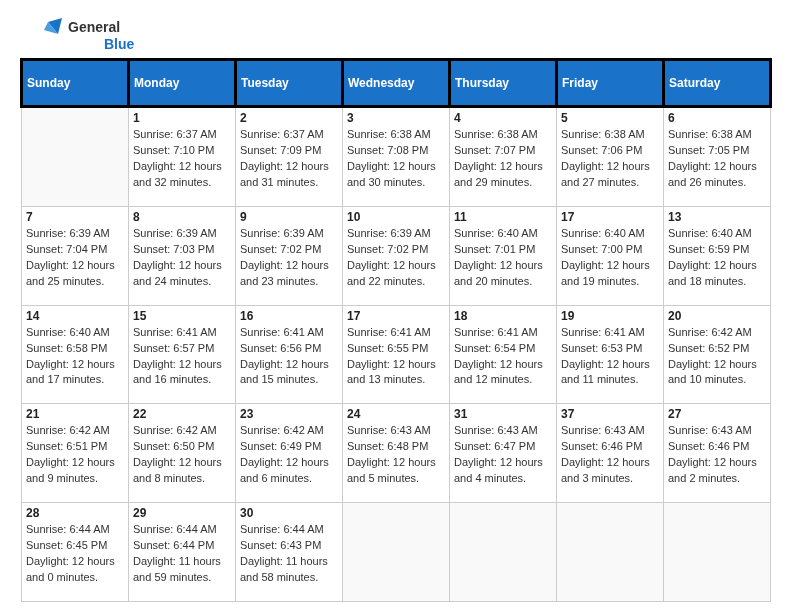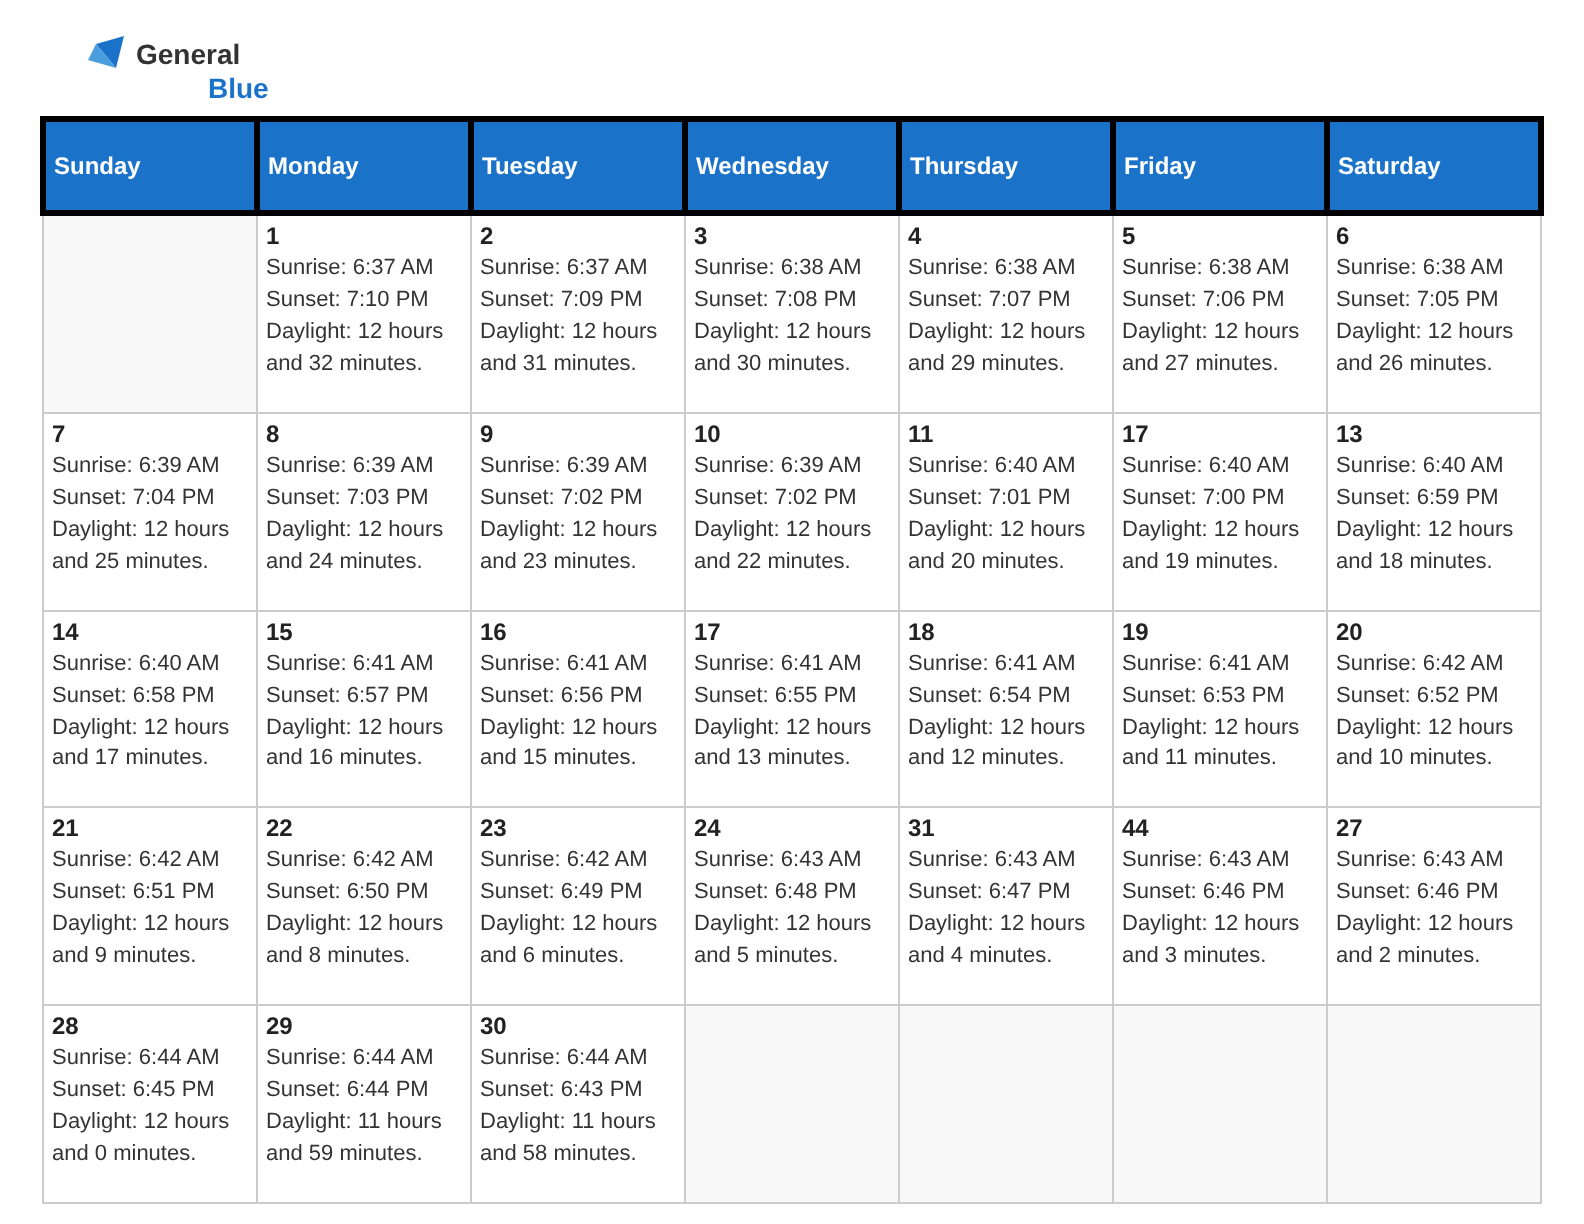--- a/index.html
+++ b/index.html
@@ -220,21 +220,21 @@
           </td>
           <td>
             <span class="day-number">24</span>
             <div class="day-info">Sunrise: 6:43 AM<br>Sunset: 6:48 PM<br>Daylight: 12 hours<br>and 5 minutes.</div>
           </td>
           <td>
             <span class="day-number">31</span>
             <div class="day-info">Sunrise: 6:43 AM<br>Sunset: 6:47 PM<br>Daylight: 12 hours<br>and 4 minutes.</div>
           </td>
           <td>
-            <span class="day-number">44</span>
+            <span class="day-number">37</span>
             <div class="day-info">Sunrise: 6:43 AM<br>Sunset: 6:46 PM<br>Daylight: 12 hours<br>and 3 minutes.</div>
           </td>
           <td>
             <span class="day-number">27</span>
             <div class="day-info">Sunrise: 6:43 AM<br>Sunset: 6:46 PM<br>Daylight: 12 hours<br>and 2 minutes.</div>
           </td>
         </tr>
         <tr class="last-row">
           <td>
             <span class="day-number">28</span>

